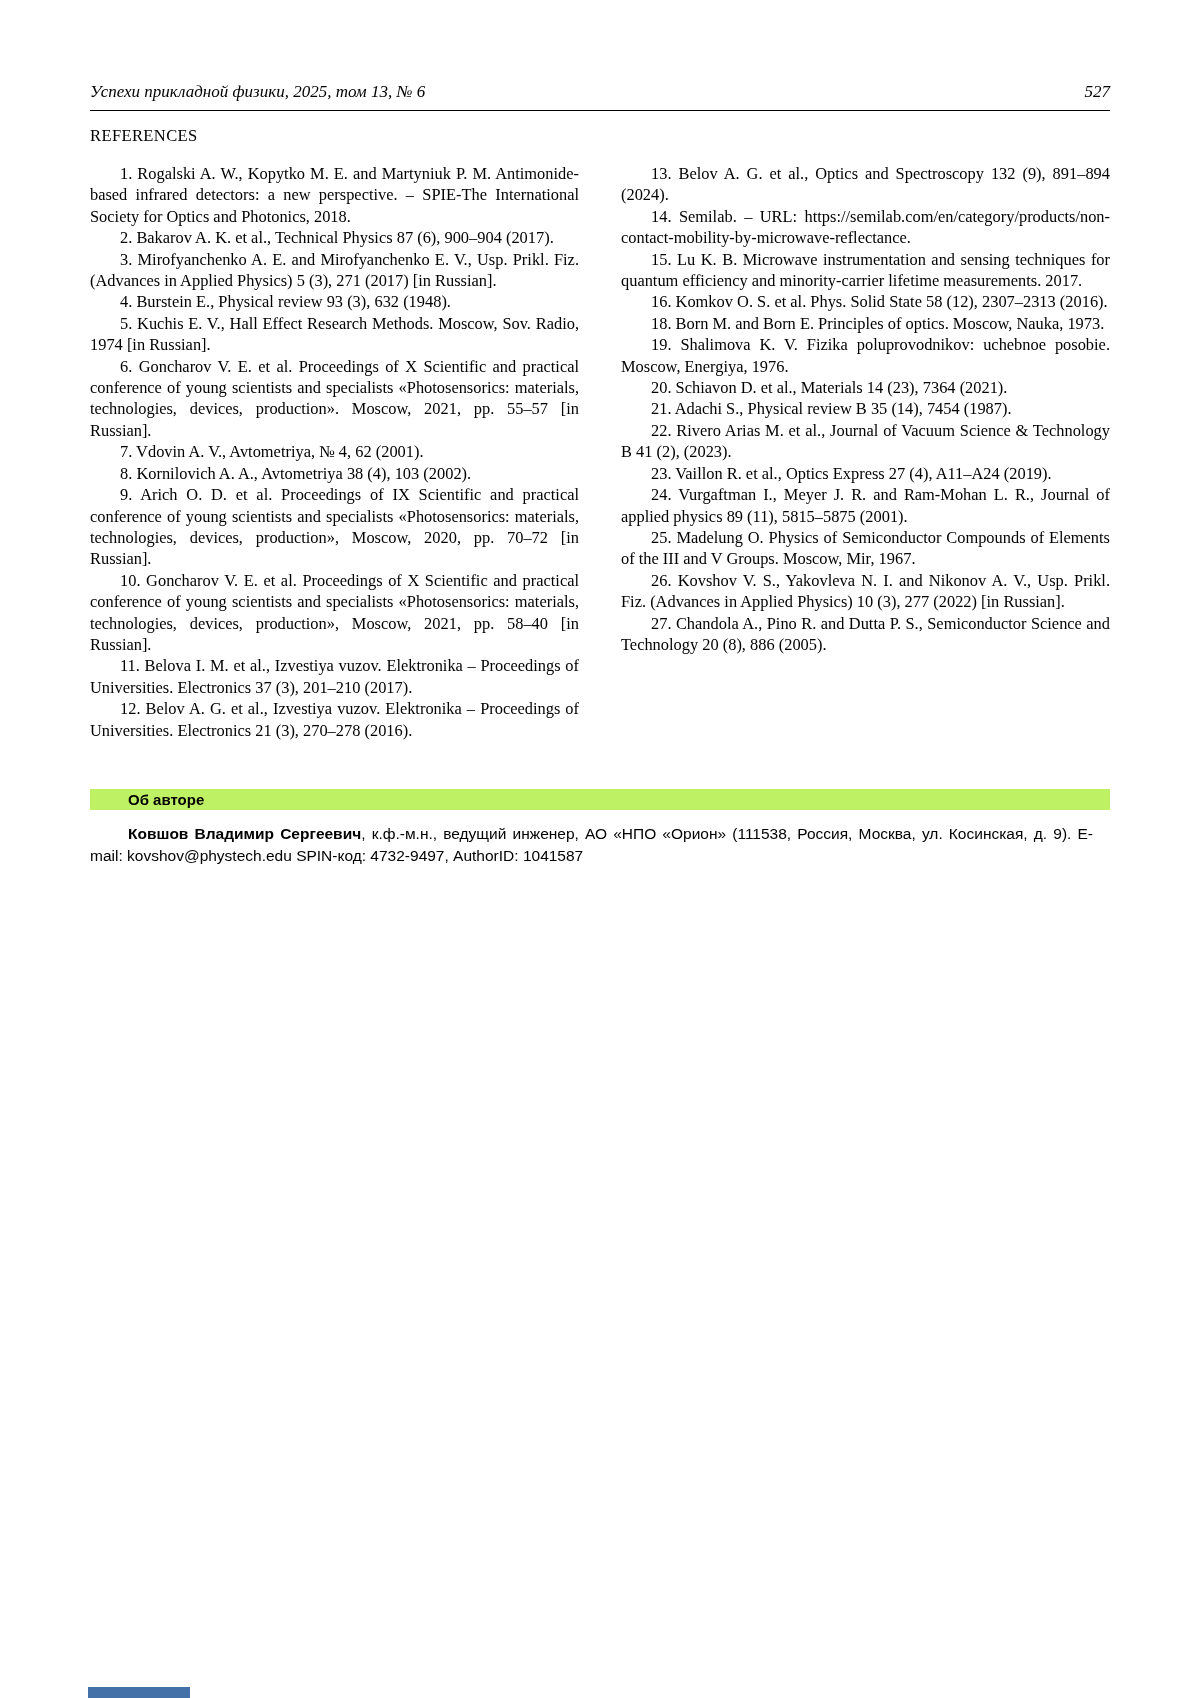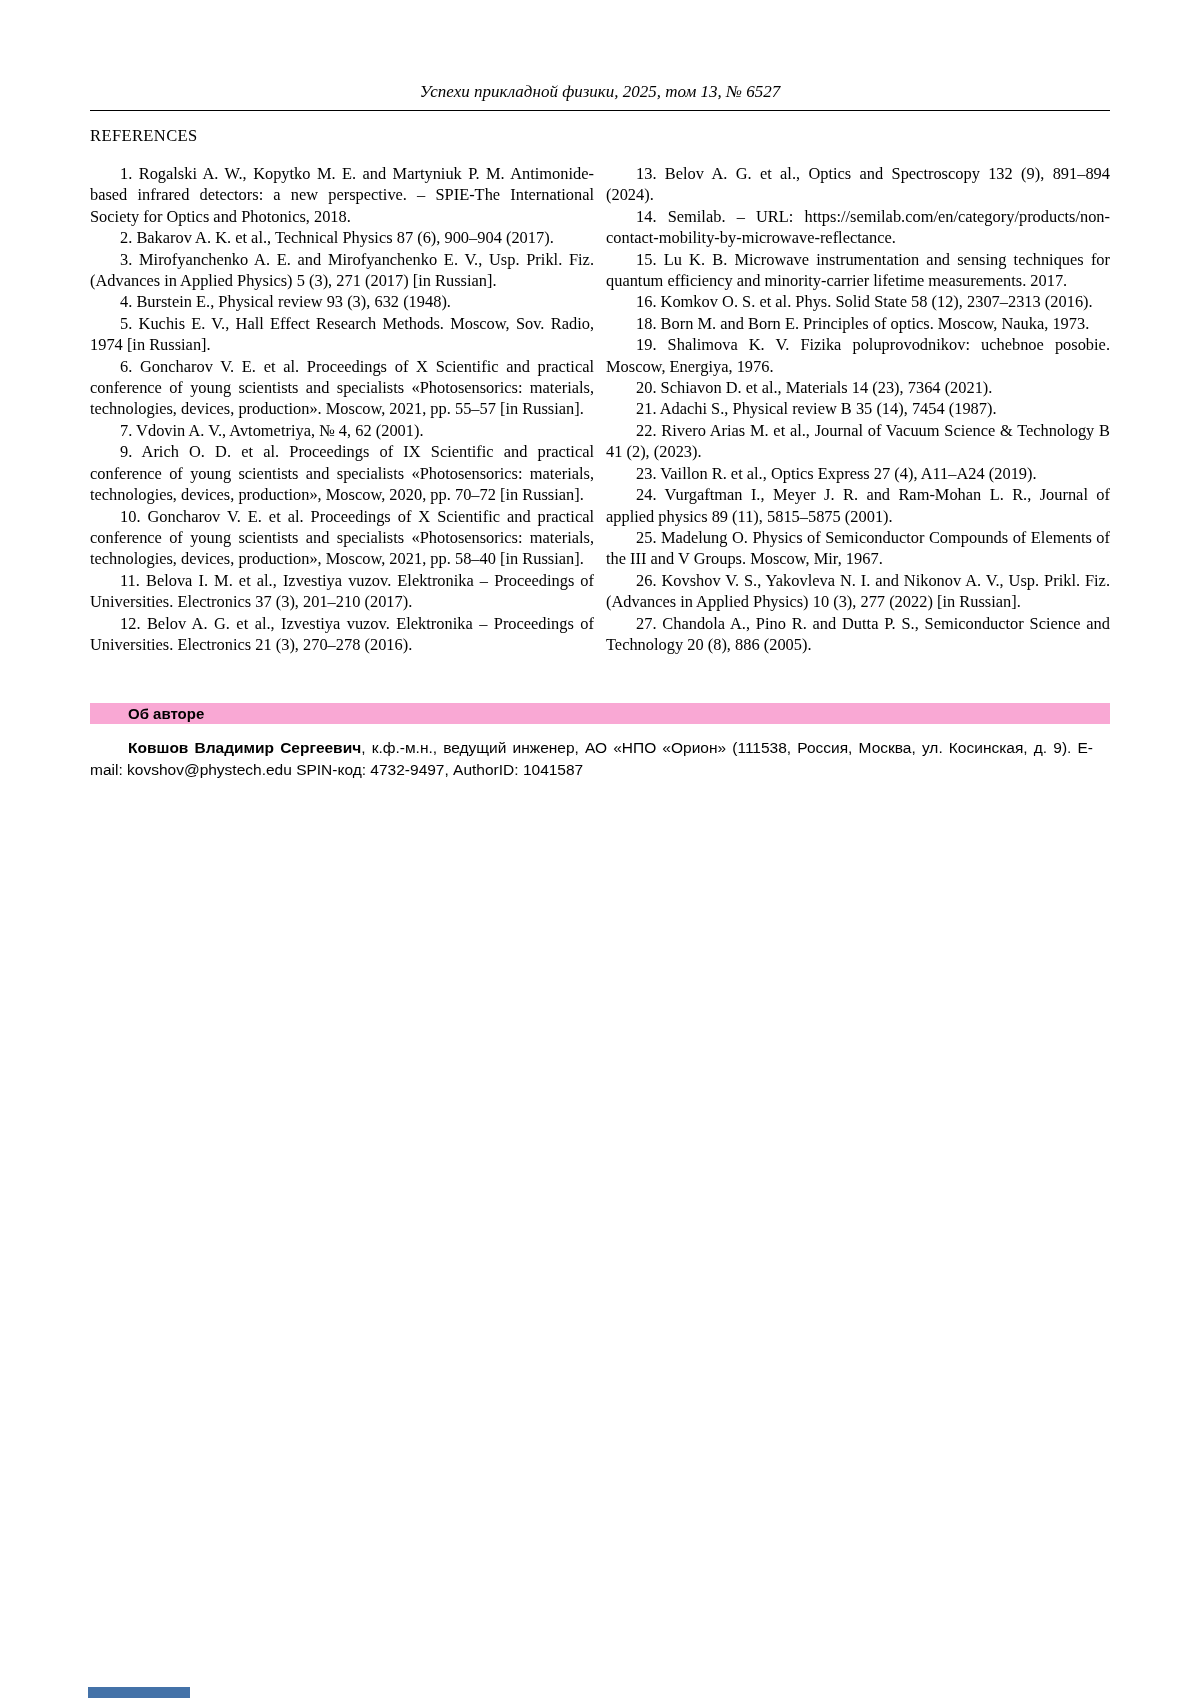--- a/index.html
+++ b/index.html
@@ -5,29 +5,29 @@
   * { box-sizing: border-box; }
   html, body { margin: 0; padding: 0; }
   body {
     width: 1200px; height: 1698px;
     background: #ffffff; color: #000000;
     font-family: "Liberation Serif", serif;
     position: relative; overflow: hidden;
   }
   .page { position: relative; width: 1200px; height: 1698px; padding: 82px 90px 0 90px; }
   .header-row {
-    display: flex; justify-content: center; align-items: baseline;
+    display: flex; justify-content: space-between; align-items: baseline;
     font-style: italic; font-size: 17px; line-height: 20px;
   }
   .rule { border: none; border-top: 1.6px solid #000; margin: 8px 0 0 0; }
   .refs-heading {
     text-align: left; font-size: 16.5px; font-weight: normal;
     letter-spacing: 0.4px; margin: 15px 0 17px 0;
   }
-  .columns { display: flex; gap: 12px; }
+  .columns { display: flex; gap: 42px; }
   .col { flex: 1 1 0; text-align: justify; font-size: 16.4px; line-height: 21.4px; hyphens: auto; }
   p.ref { margin: 0; text-indent: 30px; }
   p.ref b { font-weight: normal; }
   .about-bar {
     margin-top: 48px; height: 21px;
     display: flex; align-items: center;
     background: #b3b3b3;
   }
   .about-heading {
     font-family: "Liberation Sans", sans-serif;
@@ -63,20 +63,21 @@
 
   <div class="columns">
     <div class="col" id="col-left">
         <p class="ref"><span>1. Rogalski A. W., Kopytko M. E. and Martyniuk P. M. Antimonide-based infrared detectors: a new perspective. – SPIE-The International Society for Optics and Photonics, 2018.</span></p>
         <p class="ref"><span>2. Bakarov A. K. et al., Technical Physics </span><b>87</b><span> (6), 900–904 (2017).</span></p>
         <p class="ref"><span>3. Mirofyanchenko A. E. and Mirofyanchenko E. V., Usp. Prikl. Fiz. (Advances in Applied Physics) </span><b>5</b><span> (3), 271 (2017) [in Russian].</span></p>
         <p class="ref"><span>4. Burstein E., Physical review </span><b>93</b><span> (3), 632 (1948).</span></p>
         <p class="ref"><span>5. Kuchis E. V., Hall Effect Research Methods. Moscow, Sov. Radio, 1974 [in Russian].</span></p>
         <p class="ref"><span>6. Goncharov V. E. et al. Proceedings of X Scientific and practical conference of young scientists and specialists «Photosensorics: materials, technologies, devices, production». Moscow, 2021, pp. 55–57 [in Russian].</span></p>
         <p class="ref"><span>7. Vdovin A. V., Avtometriya, № 4, 62 (2001).</span></p>
+        <p class="ref"><span>8. Kornilovich A. A., Avtometriya </span><b>38</b><span> (4), 103 (2002).</span></p>
         <p class="ref"><span>9. Arich O. D. et al. Proceedings of IX Scientific and practical conference of young scientists and specialists «Photosensorics: materials, technologies, devices, production», Moscow, 2020, pp. 70–72 [in Russian].</span></p>
         <p class="ref"><span>10. Goncharov V. E. et al. Proceedings of X Scientific and practical conference of young scientists and specialists «Photosensorics: materials, technologies, devices, production», Moscow, 2021, pp. 58–40 [in Russian].</span></p>
         <p class="ref"><span>11. Belova I. M. et al., Izvestiya vuzov. Elektronika – Proceedings of Universities. Electronics </span><b>37</b><span> (3), 201–210 (2017).</span></p>
         <p class="ref"><span>12. Belov A. G. et al., Izvestiya vuzov. Elektronika – Proceedings of Universities. Electronics </span><b>21</b><span> (3), 270–278 (2016).</span></p>
       </div>
     <div class="col" id="col-right">
         <p class="ref"><span>13. Belov A. G. et al., Optics and Spectroscopy </span><b>132</b><span> (9), 891–894 (2024).</span></p>
         <p class="ref"><span>14. Semilab. – URL: https://semilab.com/en/category/products/non-contact-mobility-by-microwave-reflectance.</span></p>
         <p class="ref"><span>15. Lu K. B. Microwave instrumentation and sensing techniques for quantum efficiency and minority-carrier lifetime measurements. 2017.</span></p>
         <p class="ref"><span>16. Komkov O. S. et al. Phys. Solid State </span><b>58</b><span> (12), 2307–2313 (2016).</span></p>
@@ -86,21 +87,21 @@
         <p class="ref"><span>21. Adachi S., Physical review B </span><b>35</b><span> (14), 7454 (1987).</span></p>
         <p class="ref"><span>22. Rivero Arias M. et al., Journal of Vacuum Science &amp; Technology B </span><b>41</b><span> (2), (2023).</span></p>
         <p class="ref"><span>23. Vaillon R. et al., Optics Express </span><b>27</b><span> (4), A11–A24 (2019).</span></p>
         <p class="ref"><span>24. Vurgaftman I., Meyer J. R. and Ram-Mohan L. R., Journal of applied physics </span><b>89</b><span> (11), 5815–5875 (2001).</span></p>
         <p class="ref"><span>25. Madelung O. Physics of Semiconductor Compounds of Elements of the III and V Groups. Moscow, Mir, 1967.</span></p>
         <p class="ref"><span>26. Kovshov V. S., Yakovleva N. I. and Nikonov A. V., Usp. Prikl. Fiz. (Advances in Applied Physics) </span><b>10</b><span> (3), 277 (2022) [in Russian].</span></p>
         <p class="ref"><span>27. Chandola A., Pino R. and Dutta P. S., Semiconductor Science and Technology </span><b>20</b><span> (8), 886 (2005).</span></p>
       </div>
   </div>
 
-  <div class="about-bar" style="background: #f9a8d4;">
+  <div class="about-bar" style="background: #bef264;">
     <span class="about-heading">Об авторе</span>
   </div>
 
   <p class="about-text" id="about-text"><b>Ковшов Владимир Сергеевич</b><span>, к.ф.-м.н., ведущий инженер, АО «НПО «Орион» (111538, Россия, Москва, ул. Косинская, д. 9). E-mail: kovshov@phystech.edu SPIN-код: 4732-9497, AuthorID: 1041587</span></p>
 
   <div class="footer-bar" style="background: rgb(68, 114, 168);"></div>
 
 </div>
 
 </body></html>

